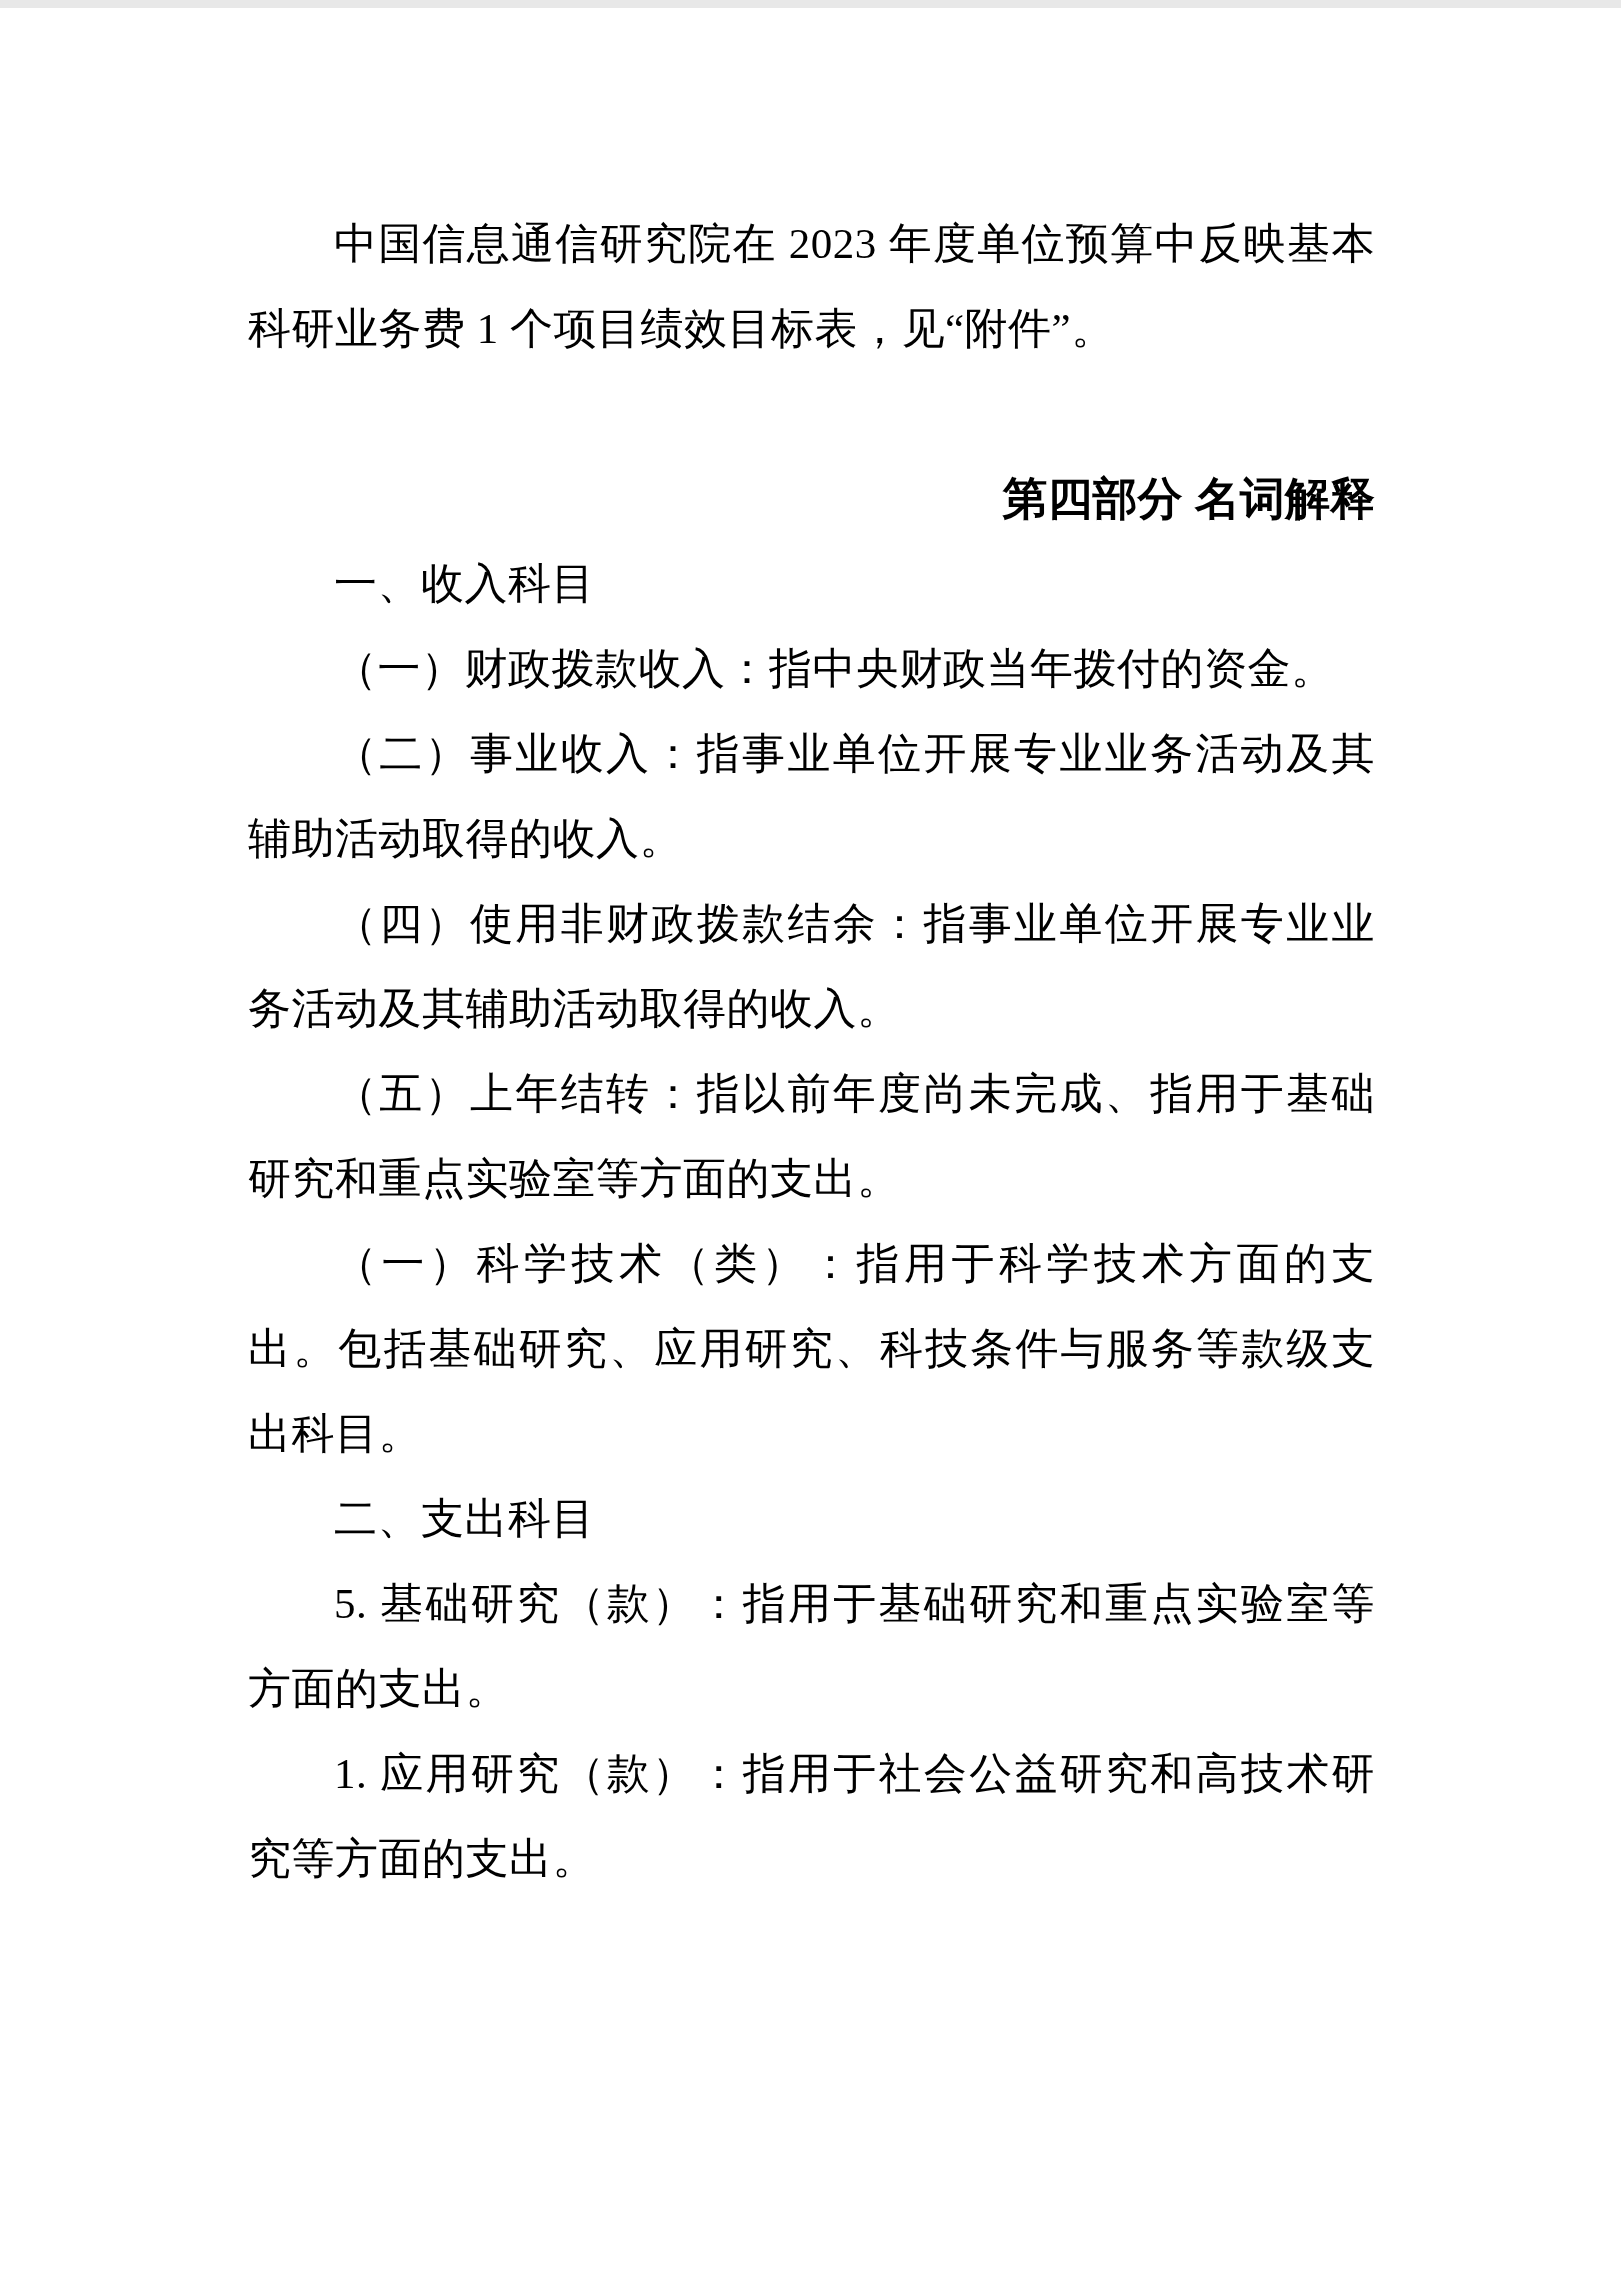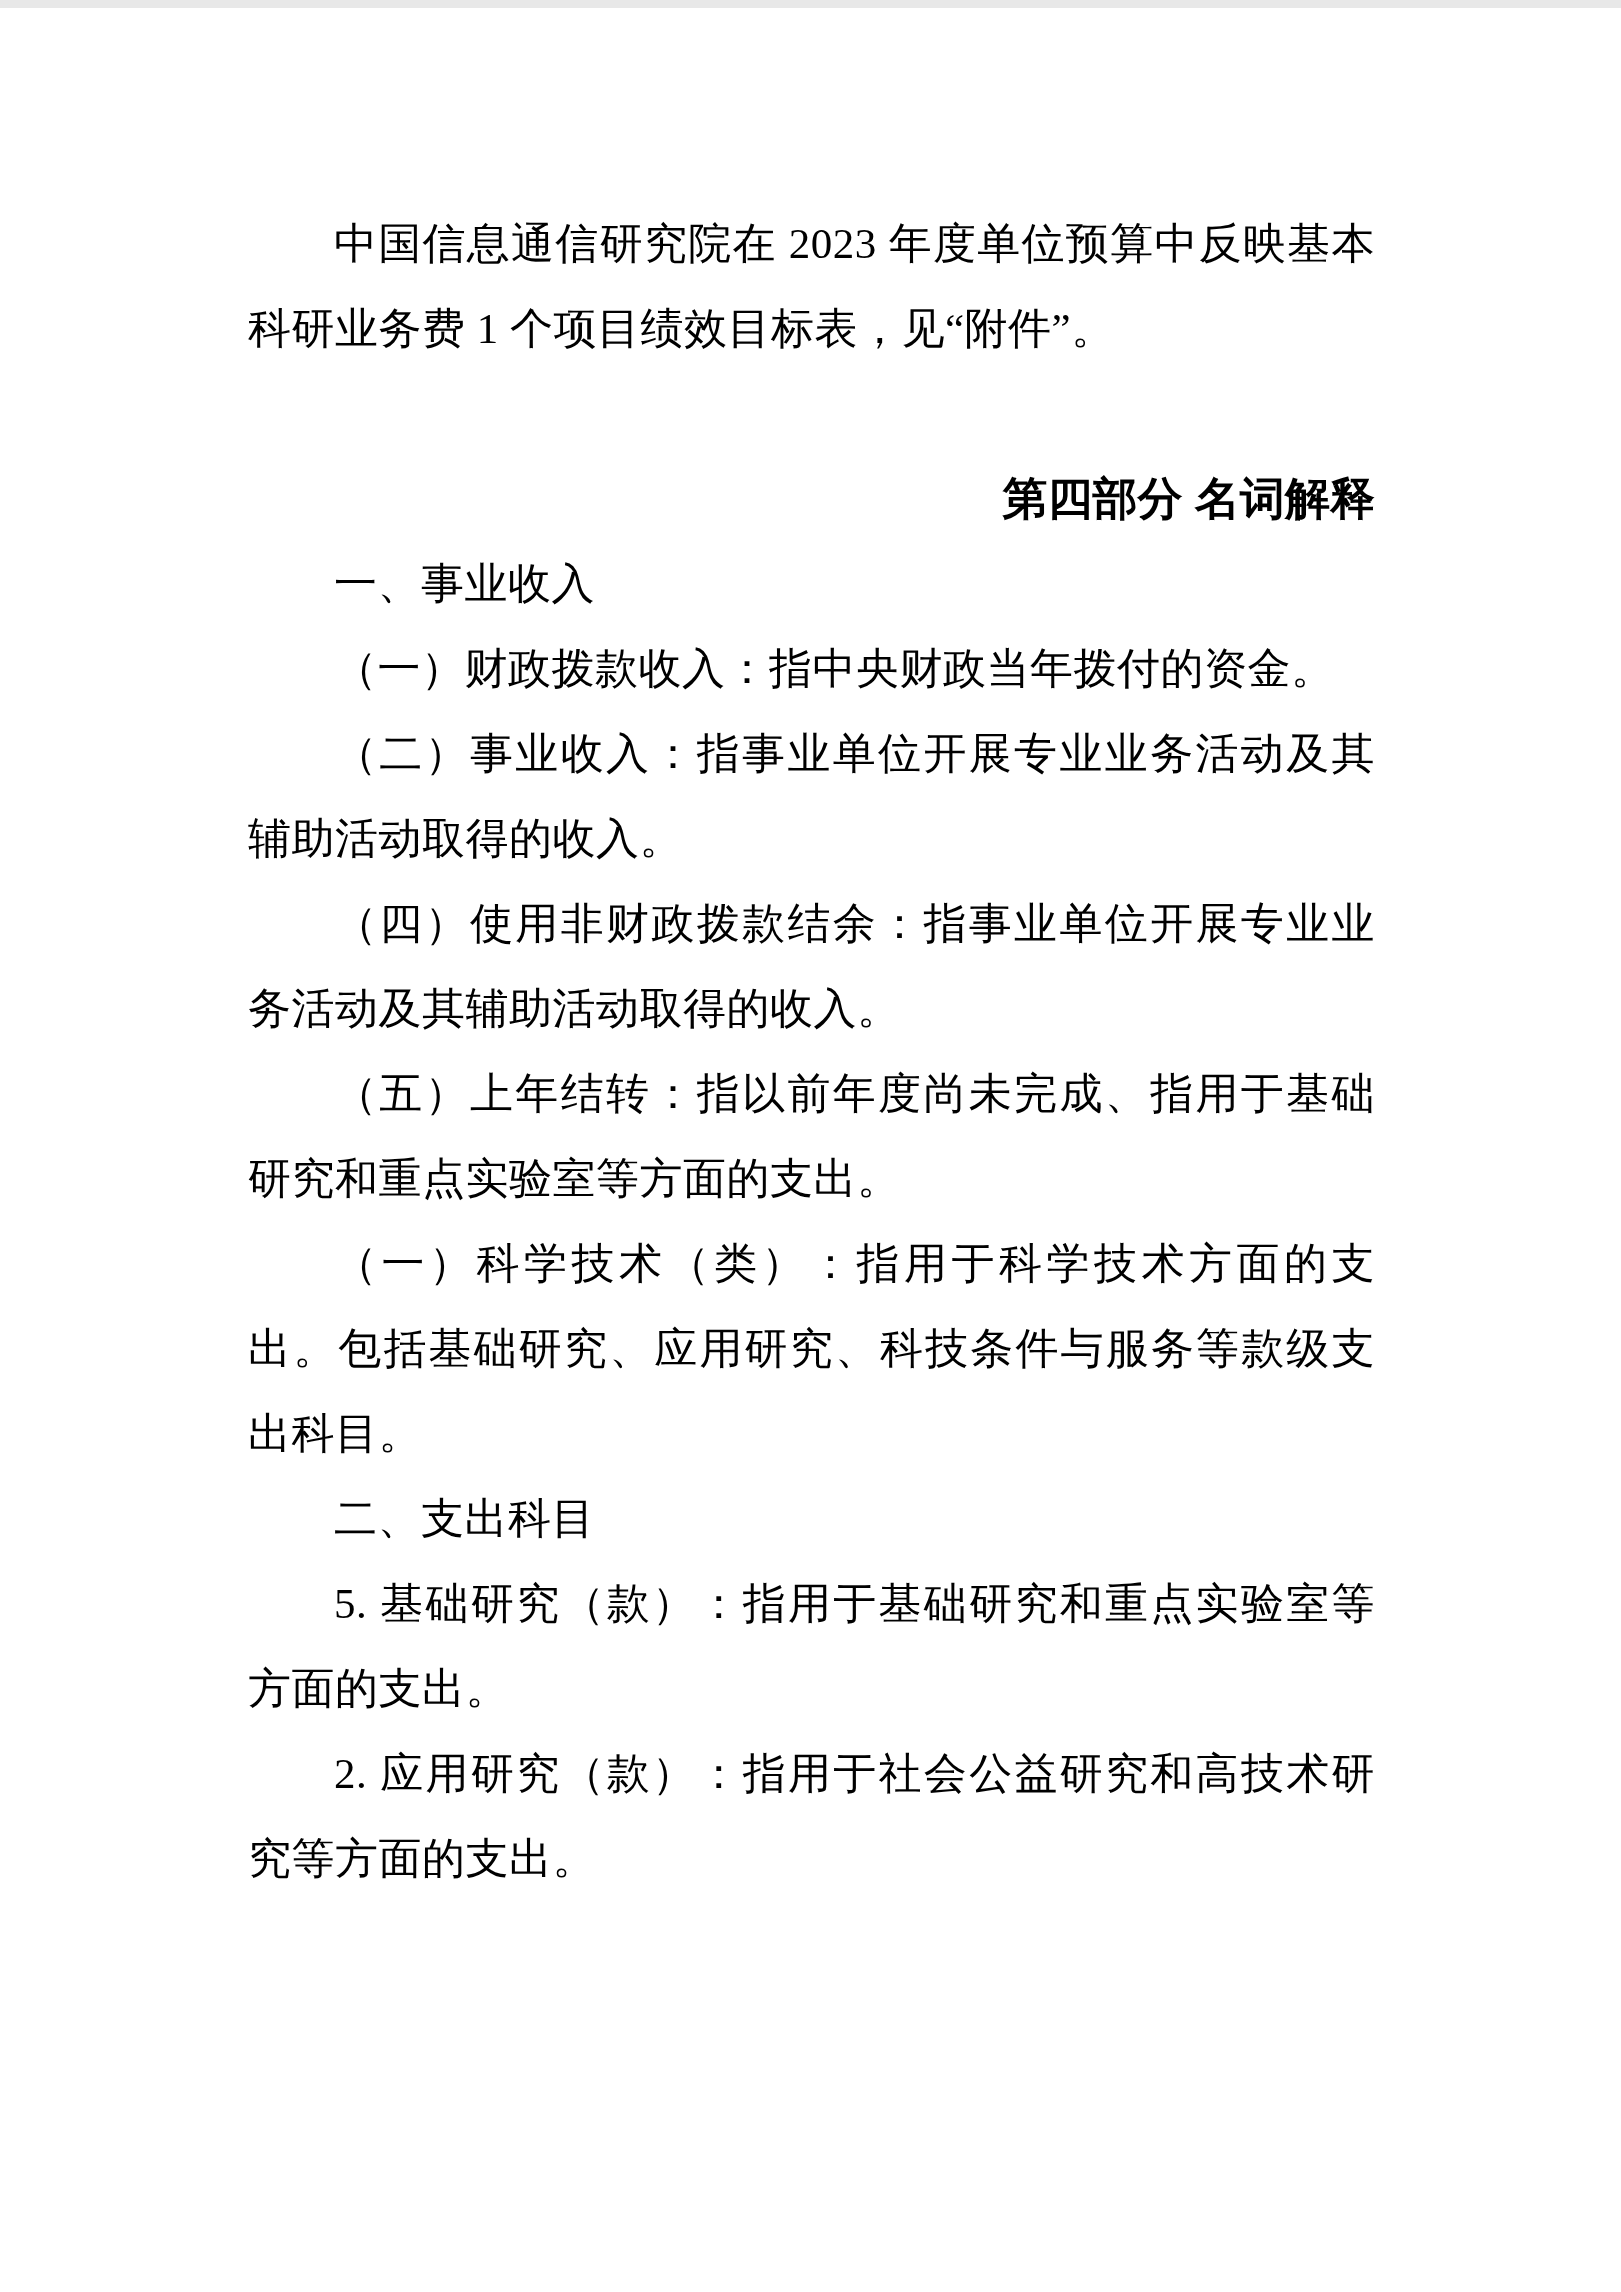--- a/index.html
+++ b/index.html
@@ -47,34 +47,34 @@
 </head>
 <body>
 
 <div class="page">
   <div class="content">
 
     <p class="para">中国信息通信研究院在 2023 年度单位预算中反映基本科研业务费 1 个项目绩效目标表，见“附件”。</p>
 
     <p class="heading">第四部分 名词解释</p>
 
-    <p class="para">一、事业收入</p>
+    <p class="para">一、收入科目</p>
 
     <p class="para">（一）财政拨款收入：指中央财政当年拨付的资金。</p>
 
     <p class="para">（二）事业收入：指事业单位开展专业业务活动及其辅助活动取得的收入。</p>
 
 
     <p class="para">（四）使用非财政拨款结余：指事业单位开展专业业务活动及其辅助活动取得的收入。</p>
 
     <p class="para">（五）上年结转：指以前年度尚未完成、指用于基础研究和重点实验室等方面的支出。</p>
 
     <p class="para">（一）科学技术（类）：指用于科学技术方面的支出。包括基础研究、应用研究、科技条件与服务等款级支出科目。</p>
 
     <p class="para">二、支出科目</p>
 
     <p class="para">5. 基础研究（款）：指用于基础研究和重点实验室等方面的支出。</p>
 
-    <p class="para">2. 应用研究（款）：指用于社会公益研究和高技术研究等方面的支出。</p>
+    <p class="para">1. 应用研究（款）：指用于社会公益研究和高技术研究等方面的支出。</p>
 
   </div>
 </div>
 
 
 </body></html>

